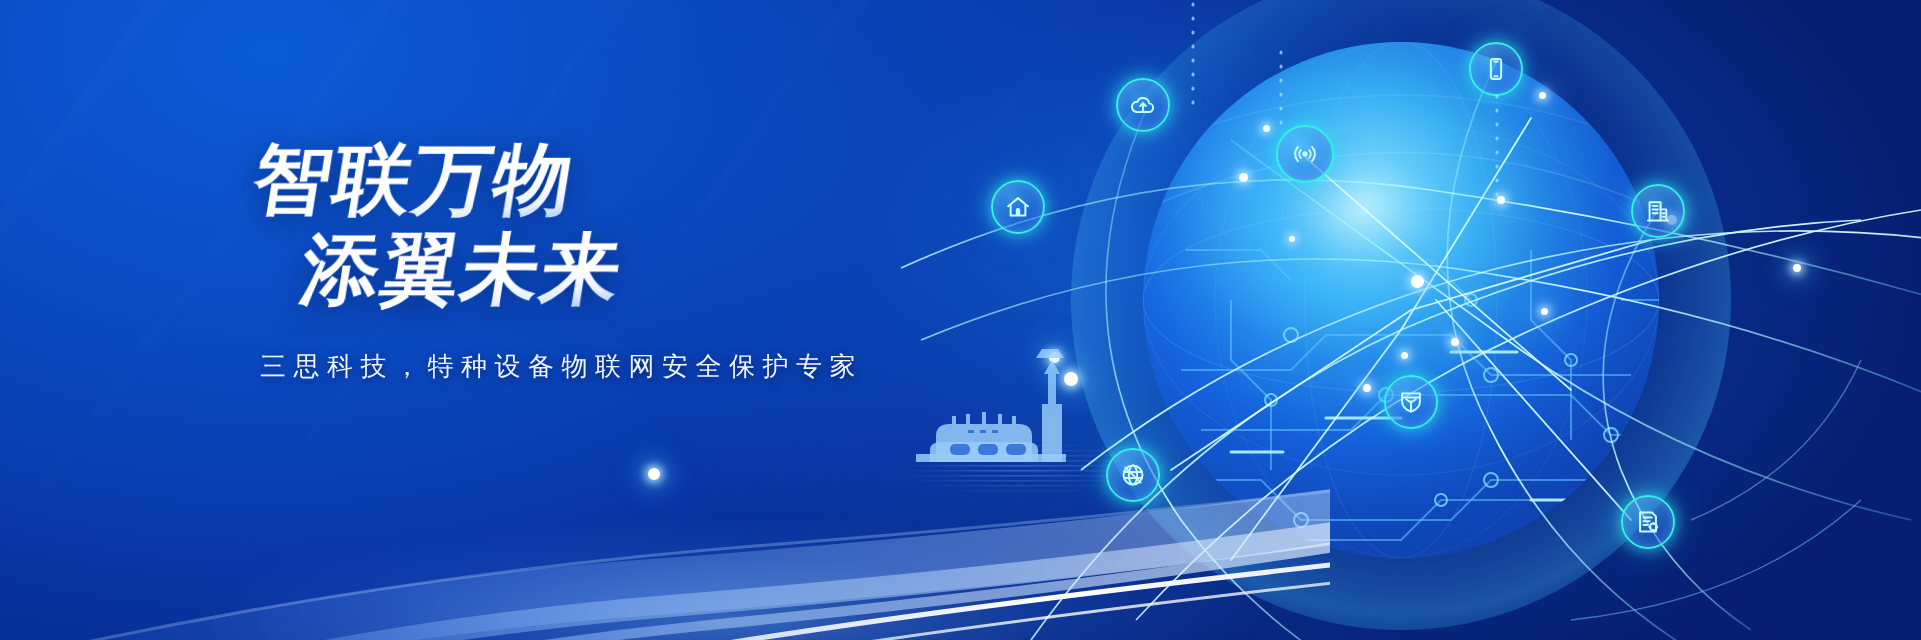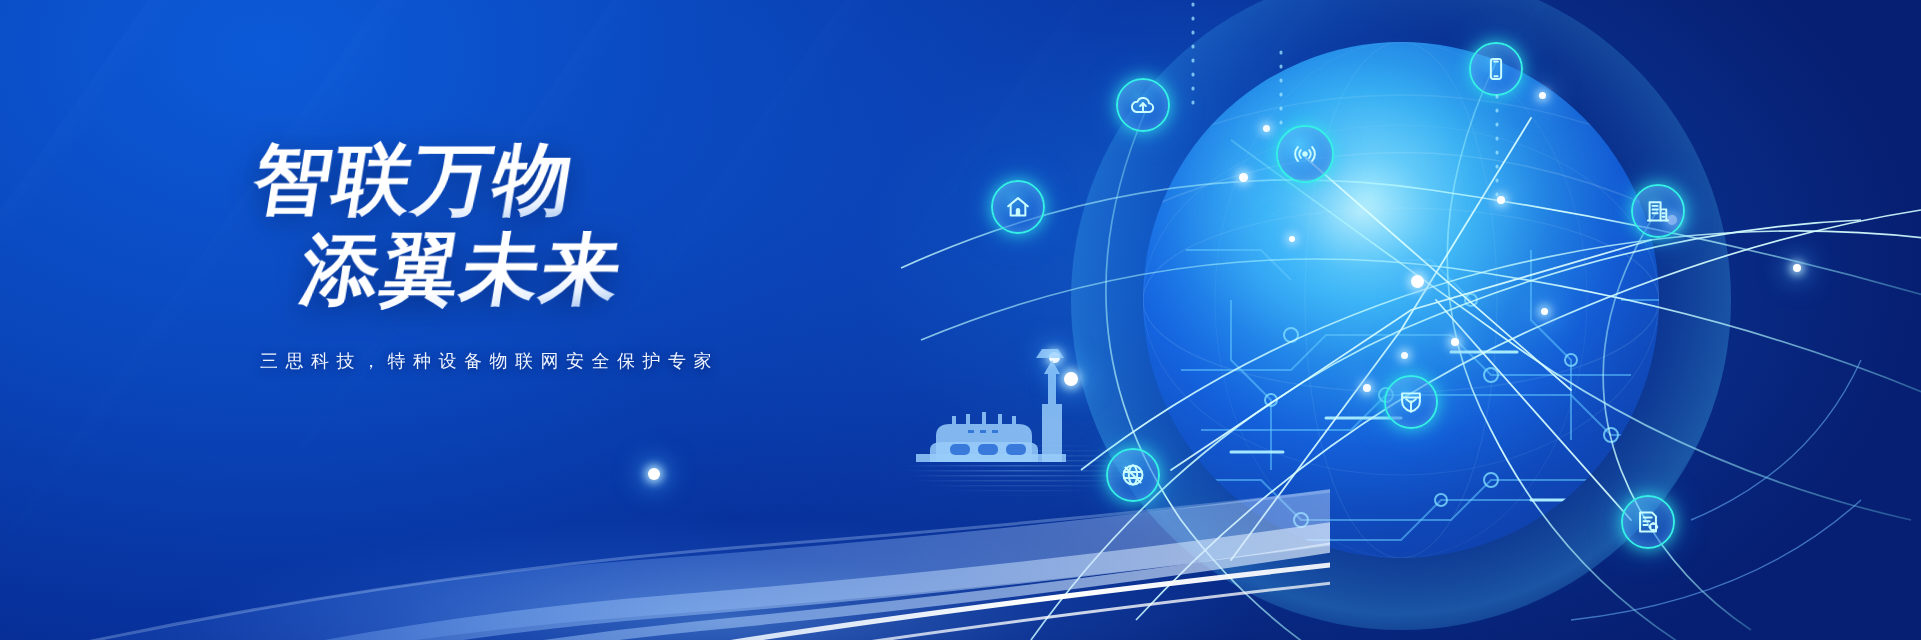--- a/index.html
+++ b/index.html
@@ -53,21 +53,21 @@
     text-shadow:none;
     filter:drop-shadow(0 6px 16px rgba(2,20,78,.55));
   }
   .hl-line.l1{margin-left:8px;}
   .hl-line.l2{margin-left:56px;margin-top:10px;}
 
   .subtitle{
     margin-top:40px;
     margin-left:14px;
     color:#eef4ff;
-    font-size:18px;
+    font-size:26px;
     letter-spacing:7.5px;
     font-weight:500;
     text-shadow:0 2px 10px rgba(3,22,86,.75);
     white-space:nowrap;
   }
 
   
   .scene{position:absolute;right:0;top:0;width:990px;height:640px;}
   .scene > svg{position:absolute;inset:0;width:100%;height:100%;overflow:visible;}
 

